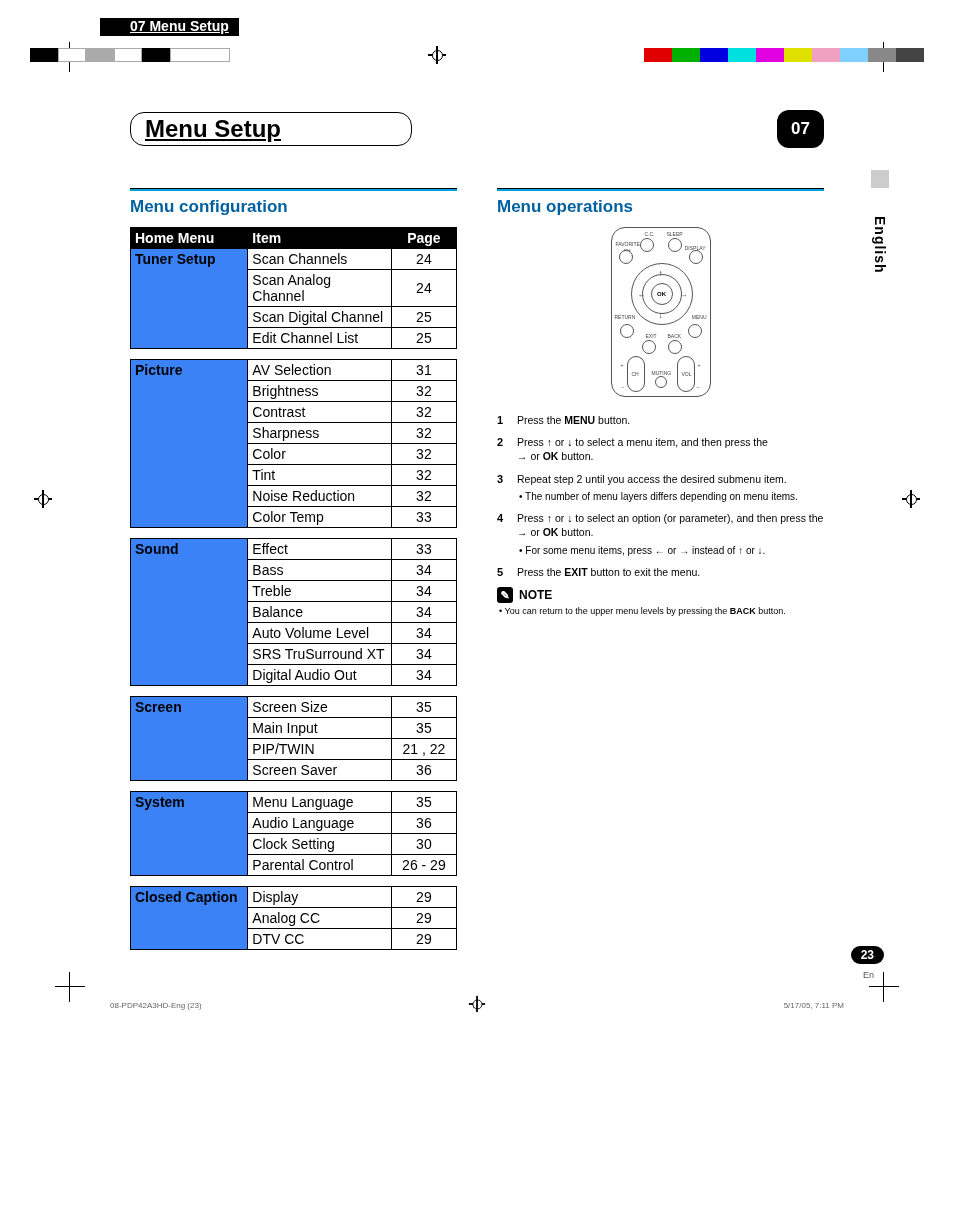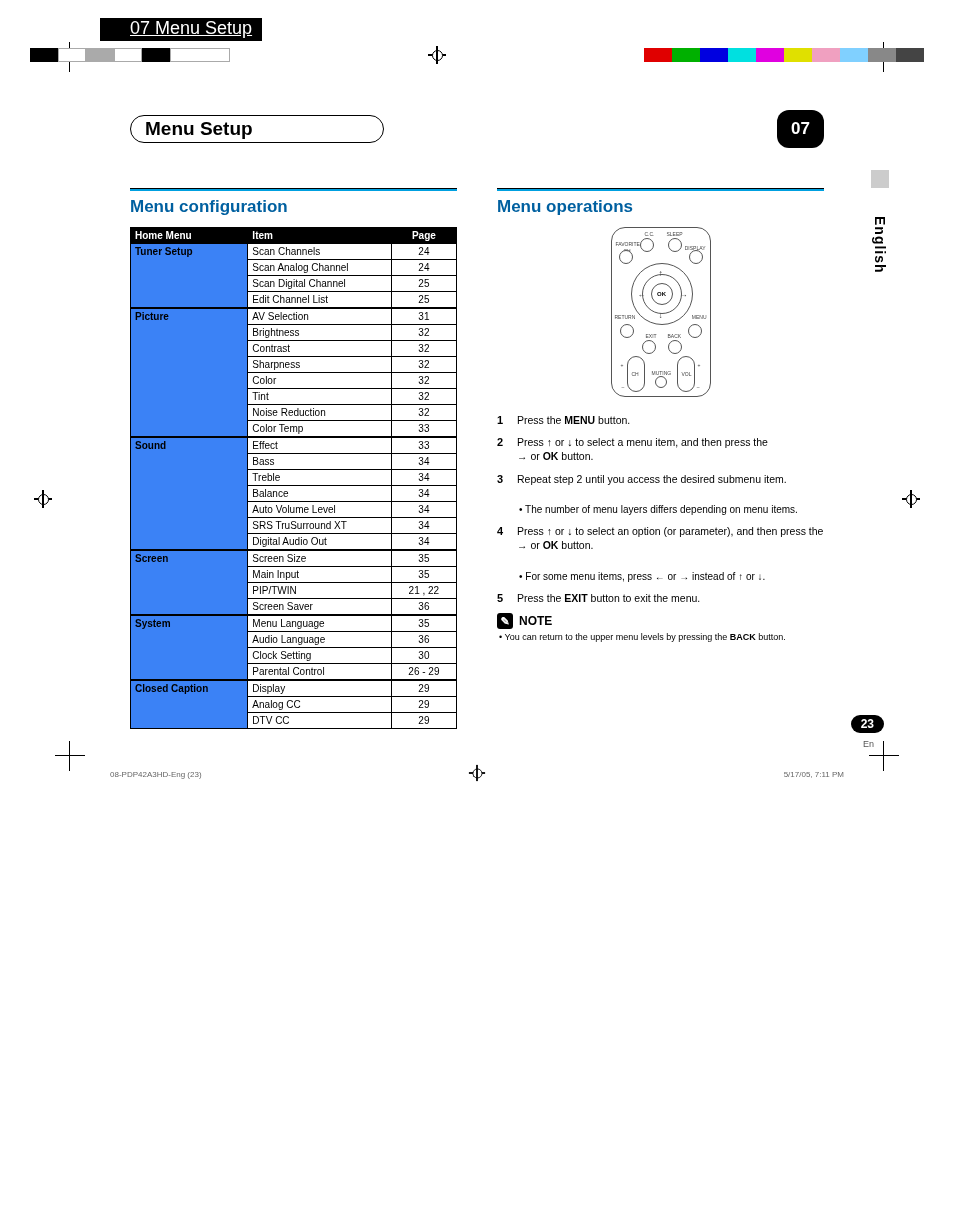--- a/index.html
+++ b/index.html
@@ -9,21 +9,21 @@
     color: #000;
     background: #fff;
     width: 954px;
     position: relative;
     padding-bottom: 80px;
   }
   .bookmark {
     position: absolute;
     top: 18px; left: 100px;
     background: #000; color: #fff;
-    font-weight: normal; font-size: 18px;
+    font-weight: bold; font-size: 14px;
     padding: 0 10px 2px 30px;
     text-decoration: underline;
   }
   .top-marks {
     position: absolute; top: 46px; left: 0; right: 0;
     display: flex; justify-content: space-between; align-items: center;
     padding: 0 30px;
   }
   .color-bar { display: flex; height: 14px; }
   .color-bar div { width: 28px; height: 14px; }
@@ -46,42 +46,42 @@
   .side-reg.left  { left: 34px; }
   .side-reg.right { right: 34px; }
 
   .header-row {
     margin: 110px 130px 0 130px;
     display: flex; align-items: center; justify-content: space-between;
   }
   .chapter-tab {
     border: 1.5px solid #000; border-radius: 14px;
     padding: 2px 130px 2px 14px;
-    font-size: 19px; font-weight: bold;
+    font-size: 24px; font-weight: bold; text-decoration: underline;
   }
   .chapter-num {
     background: #000; color: #fff; border-radius: 12px;
     padding: 9px 14px; font-size: 17px; font-weight: bold;
   }
 
   .content {
     margin: 40px 130px 0 130px;
     display: flex; gap: 40px;
   }
   .col { flex: 1; }
 
   .divider {
     height: 3px; border-top: 1px solid #000; border-bottom: 2px solid #00a0e0;
     margin-bottom: 6px;
   }
   h1 { font-size: 17px; font-weight: bold; color: #0060a0; margin-bottom: 10px; }
 
   table {
-    border-collapse: collapse; width: 100%; font-size: 10px;
-    margin-bottom: 0;
+    border-collapse: collapse; width: 100%; font-size: 14px;
+    margin-bottom: 10px;
   }
   th, td { border: 1px solid #000; padding: 2px 4px; text-align: left; }
   th { background: #000; color: #fff; font-weight: bold; }
   td.section { background: #3b82f6; font-weight: bold; vertical-align: top; }
   .w1 { width: 36%; }
   .w2 { width: 44%; }
   .w3 { width: 20%; text-align: center; }
 
   .para { font-size: 10px; line-height: 1.35; margin-bottom: 8px; }
 
@@ -118,21 +118,21 @@
 
   ol.steps { list-style: none; counter-reset: step; }
   ol.steps > li {
     counter-increment: step; position: relative;
     padding-left: 20px; margin-bottom: 8px; font-size: 10.5px; line-height: 1.35;
   }
   ol.steps > li::before {
     content: counter(step); position: absolute; left: 0; top: 0;
     font-weight: bold; font-size: 11px;
   }
-  ol.steps li .sub { font-size: 10px; padding-left: 10px; text-indent: -8px; margin-top: 17px; }
+  ol.steps li .sub { font-size: 10px; padding-left: 10px; text-indent: -8px; margin-top: 4px; }
   .arrow-glyph { font-weight: bold; }
 
   .note-head {
     display: flex; align-items: center; gap: 6px; margin: 8px 0 3px;
     font-weight: bold; font-size: 12px;
   }
   .note-icon {
     width: 16px; height: 16px; background: #000; color: #fff; border-radius: 3px;
     display: flex; align-items: center; justify-content: center; font-size: 11px;
   }

